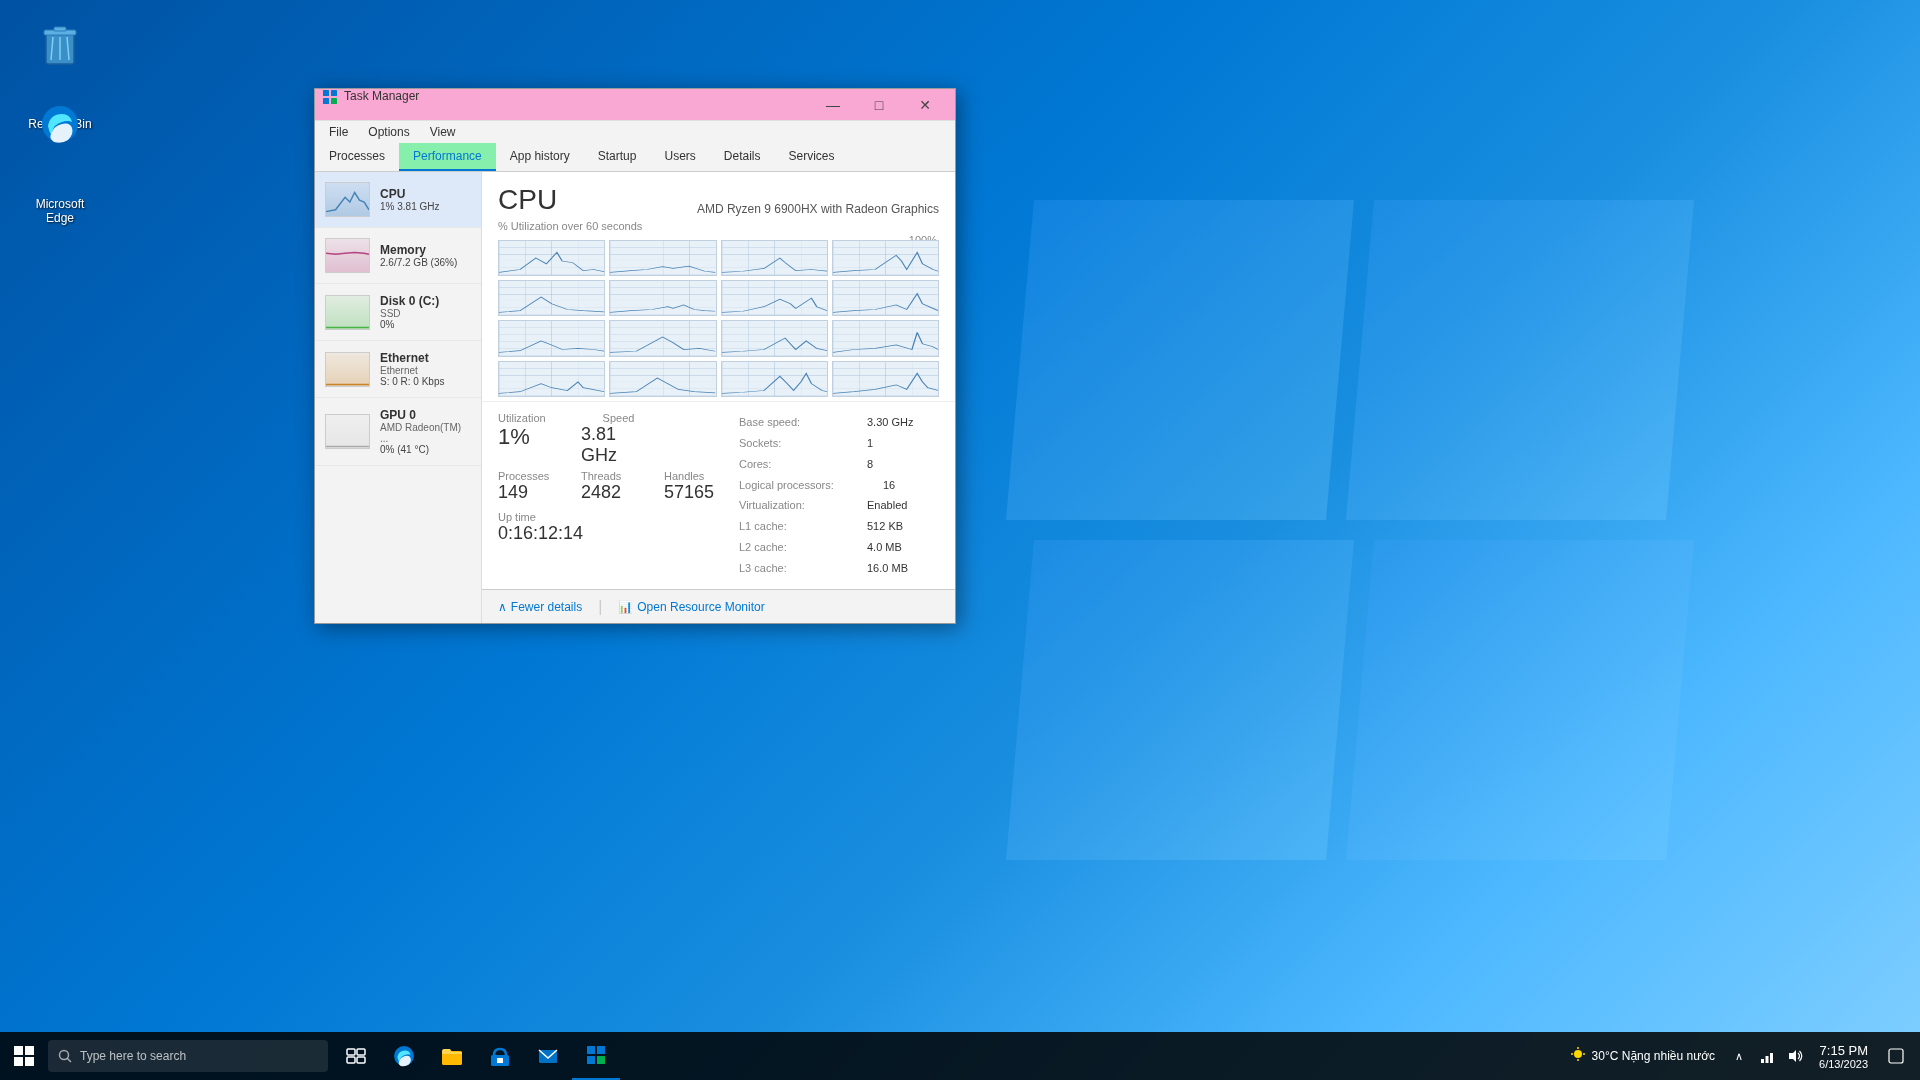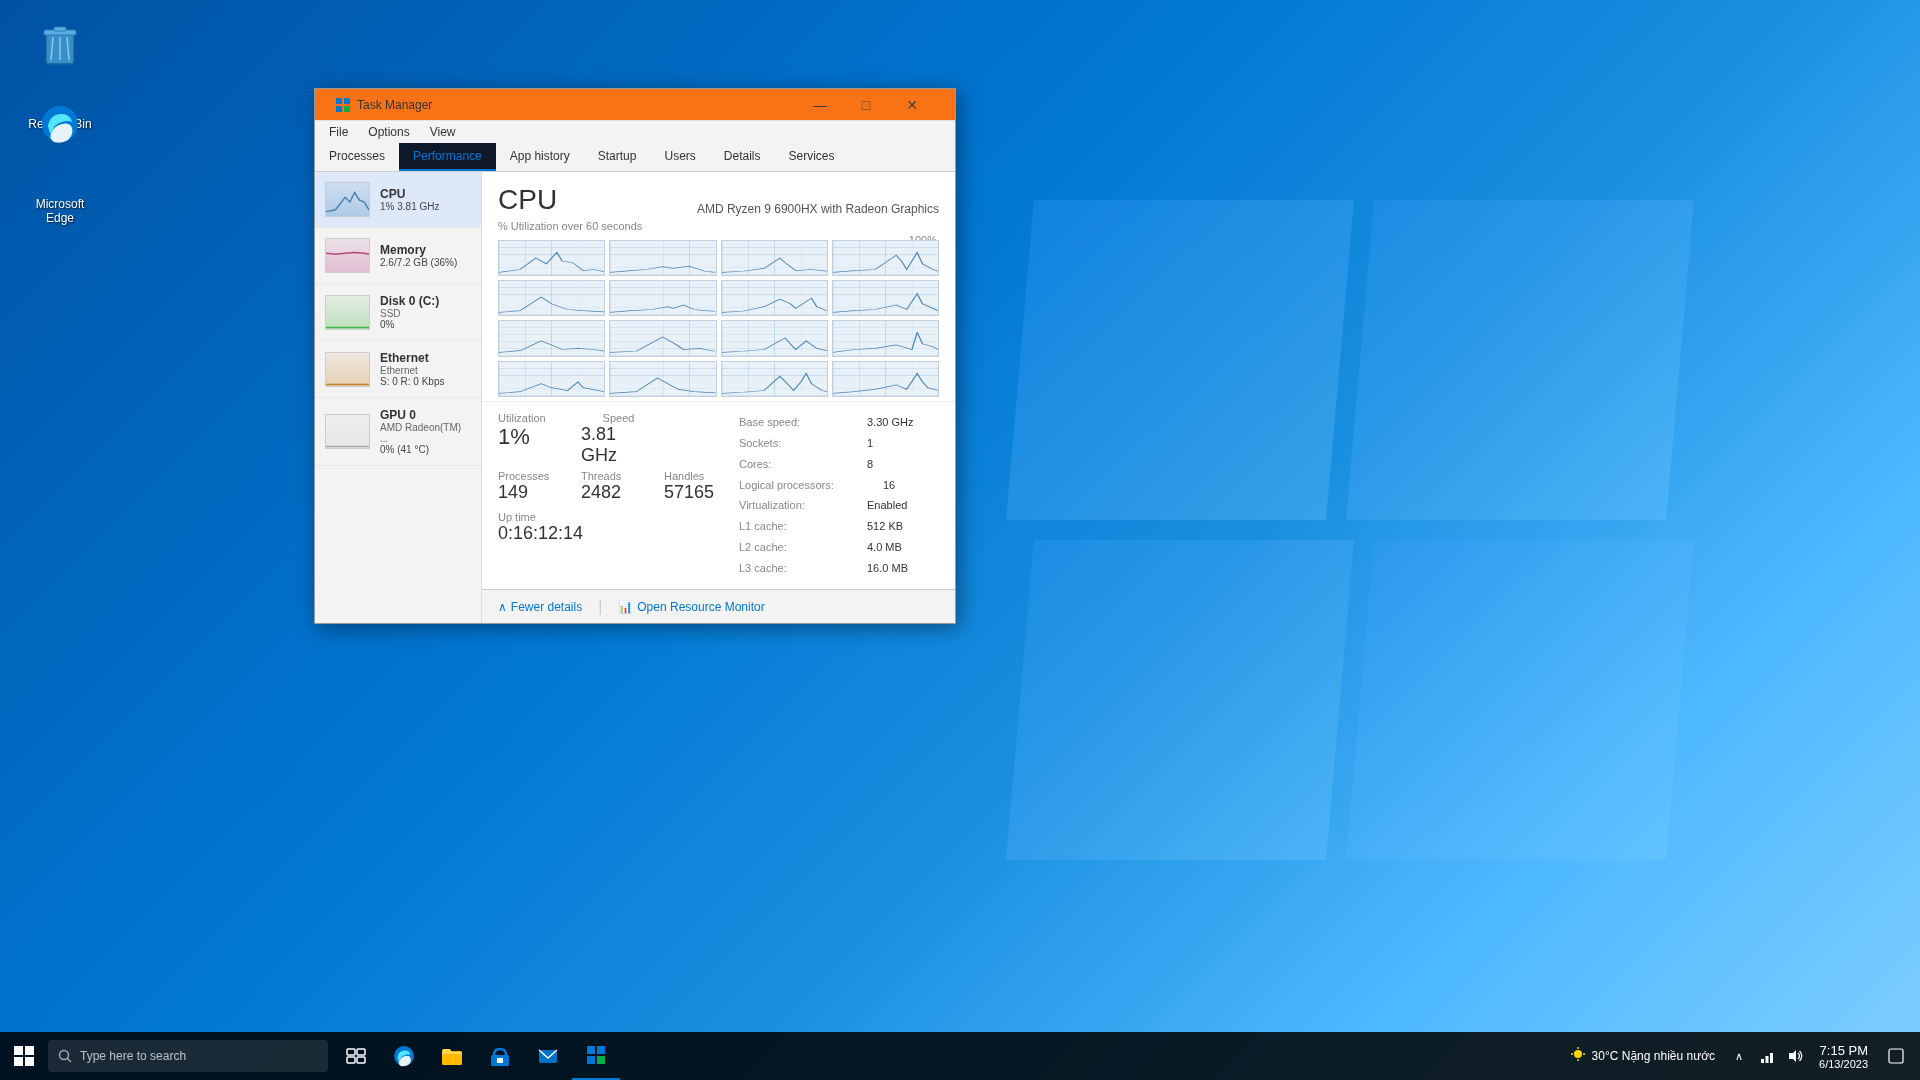--- a/index.html
+++ b/index.html
@@ -71,24 +71,23 @@
       height: 536px;
       background: #f3f3f3;
       border: 1px solid #999;
       box-shadow: 4px 4px 20px rgba(0,0,0,0.4);
       display: flex;
       flex-direction: column;
     }
 
     .tm-titlebar {
       height: 32px;
-      background: #f97316;
-      display: flex;
-      align-items: center;
-      padding: 0 20px;
+      background: #f9a8d4;
+      display: flex;
+      padding: 0 7px;
       border-bottom: 1px solid #e0e0e0;
       flex-shrink: 0;
     }
     .tm-title-icon {
       width: 16px;
       height: 16px;
       margin-right: 6px;
       display: flex;
       align-items: center;
       justify-content: center;
@@ -136,21 +135,21 @@
       flex-shrink: 0;
     }
     .tm-tab {
       padding: 6px 14px;
       font-size: 12px;
       color: #333;
       cursor: pointer;
       border-bottom: 2px solid transparent;
     }
     .tm-tab.active {
-      background: #0f172a;
+      background: #86efac;
       border-bottom: 2px solid #0078d4;
       color: #0078d4;
     }
 
     .tm-content {
       display: flex;
       flex: 1;
       overflow: hidden;
     }
 

